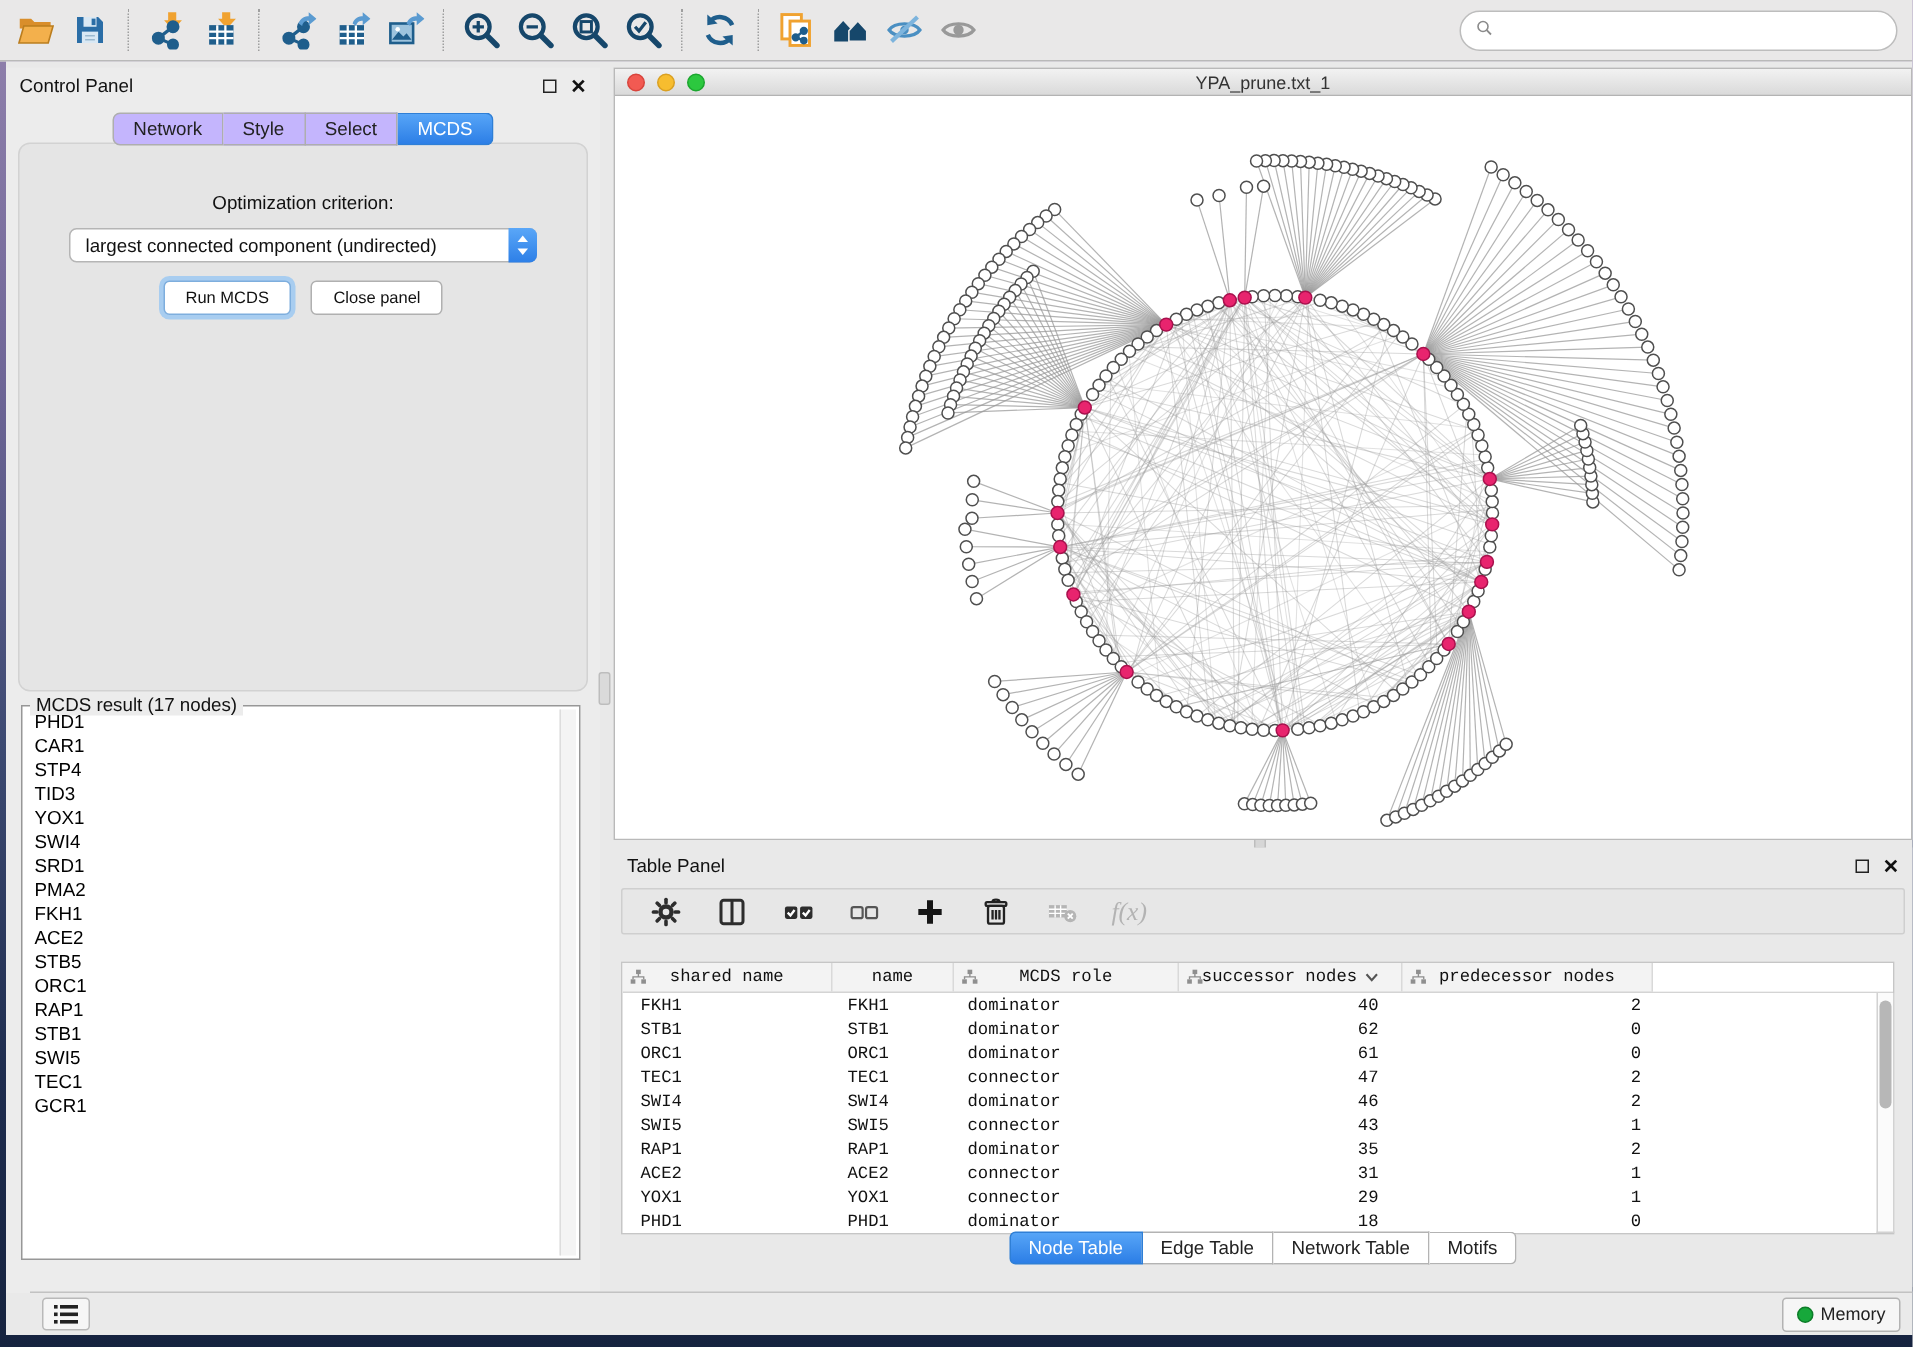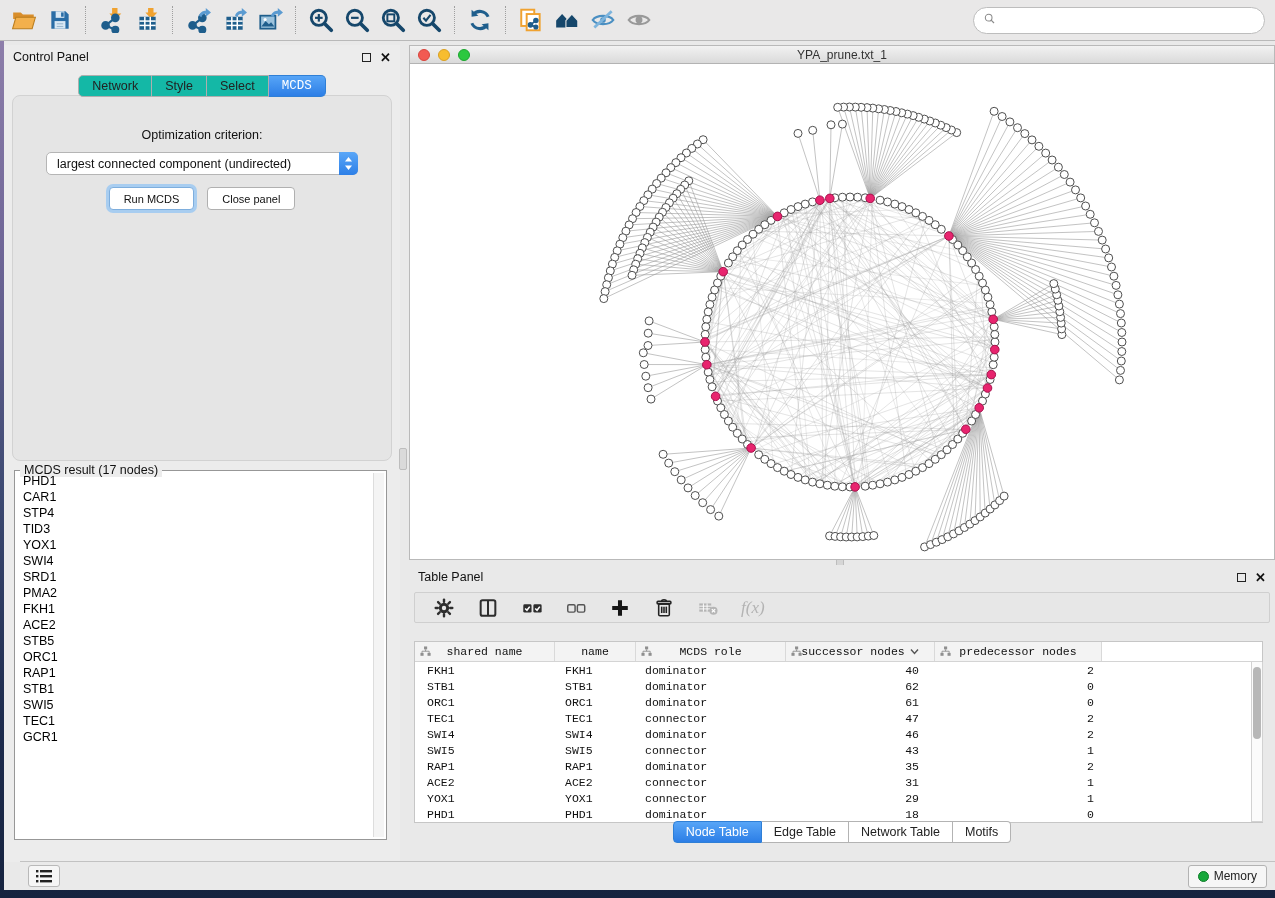--- a/index.html
+++ b/index.html
@@ -37,24 +37,24 @@
   .membtn { margin-left:auto; height:23px; background:#f6f6f6; border:1px solid #b3b3b3; border-radius:3px;
             display:flex; align-items:center; gap:5px; padding:0 9px; font-size:12px; color:#222; }
   .memdot { width:11px; height:11px; border-radius:50%; background:#17a83b; border:1px solid #0d7d29; }
   
   .cp { position:absolute; left:4px; top:45px; width:396px; height:817px; background:#ececec; }
   .paneltitle { height:24px; display:flex; align-items:center; padding:0 9px; font-size:12.5px; color:#111; }
   .wctrl { margin-left:auto; display:flex; align-items:center; gap:9px; }
   .wbox { width:9px; height:9px; border:1.5px solid #222; display:inline-block; }
   .wx { font-size:13px; font-weight:bold; color:#111; line-height:9px; }
   .tabs { display:flex; justify-content:center; margin-top:6px; position:relative; z-index:2; }
-  .tab { background:#14b8a6; border:1px solid #aeaeae; border-left:none; padding:3px 13px;
+  .tab { background:#c4b5fd; border:1px solid #aeaeae; border-left:none; padding:3px 13px;
          font-size:12.5px; color:#222; }
   .tab:first-child { border-left:1px solid #aeaeae; border-radius:5px 0 0 5px; }
-  .tab:last-child { border-radius:0 5px 5px 0;font-family:Liberation Mono, monospace; }
+  .tab:last-child { border-radius:0 5px 5px 0; }
   .tab.active { background:linear-gradient(#57a5f7,#2c7ee6); color:#fff; border-color:#2f7fd6; }
   .cpbox { position:absolute; left:8px; right:8px; top:50px; height:366px;
            background:#e5e5e5; border:1px solid #d2d2d2; border-radius:8px; z-index:1; }
   .optlabel { text-align:center; margin-top:32px; font-size:12.5px; color:#111; }
   .combo { margin:10px auto 0; width:312px; height:23px; background:#fff; border:1px solid #b5b5b5;
            border-radius:5px; display:flex; align-items:center; position:relative; }
   .combo .val { flex:1; font-size:12.5px; padding-left:10px; color:#111; white-space:nowrap; }
   .stepper { width:19px; height:23px; margin:-1px -1px -1px 0; border-radius:0 5px 5px 0;
              background:linear-gradient(#5aa7f8,#2d7fe7); display:flex; align-items:center; justify-content:center; }
   .btnrow { display:flex; justify-content:center; gap:13px; margin-top:12px; }

